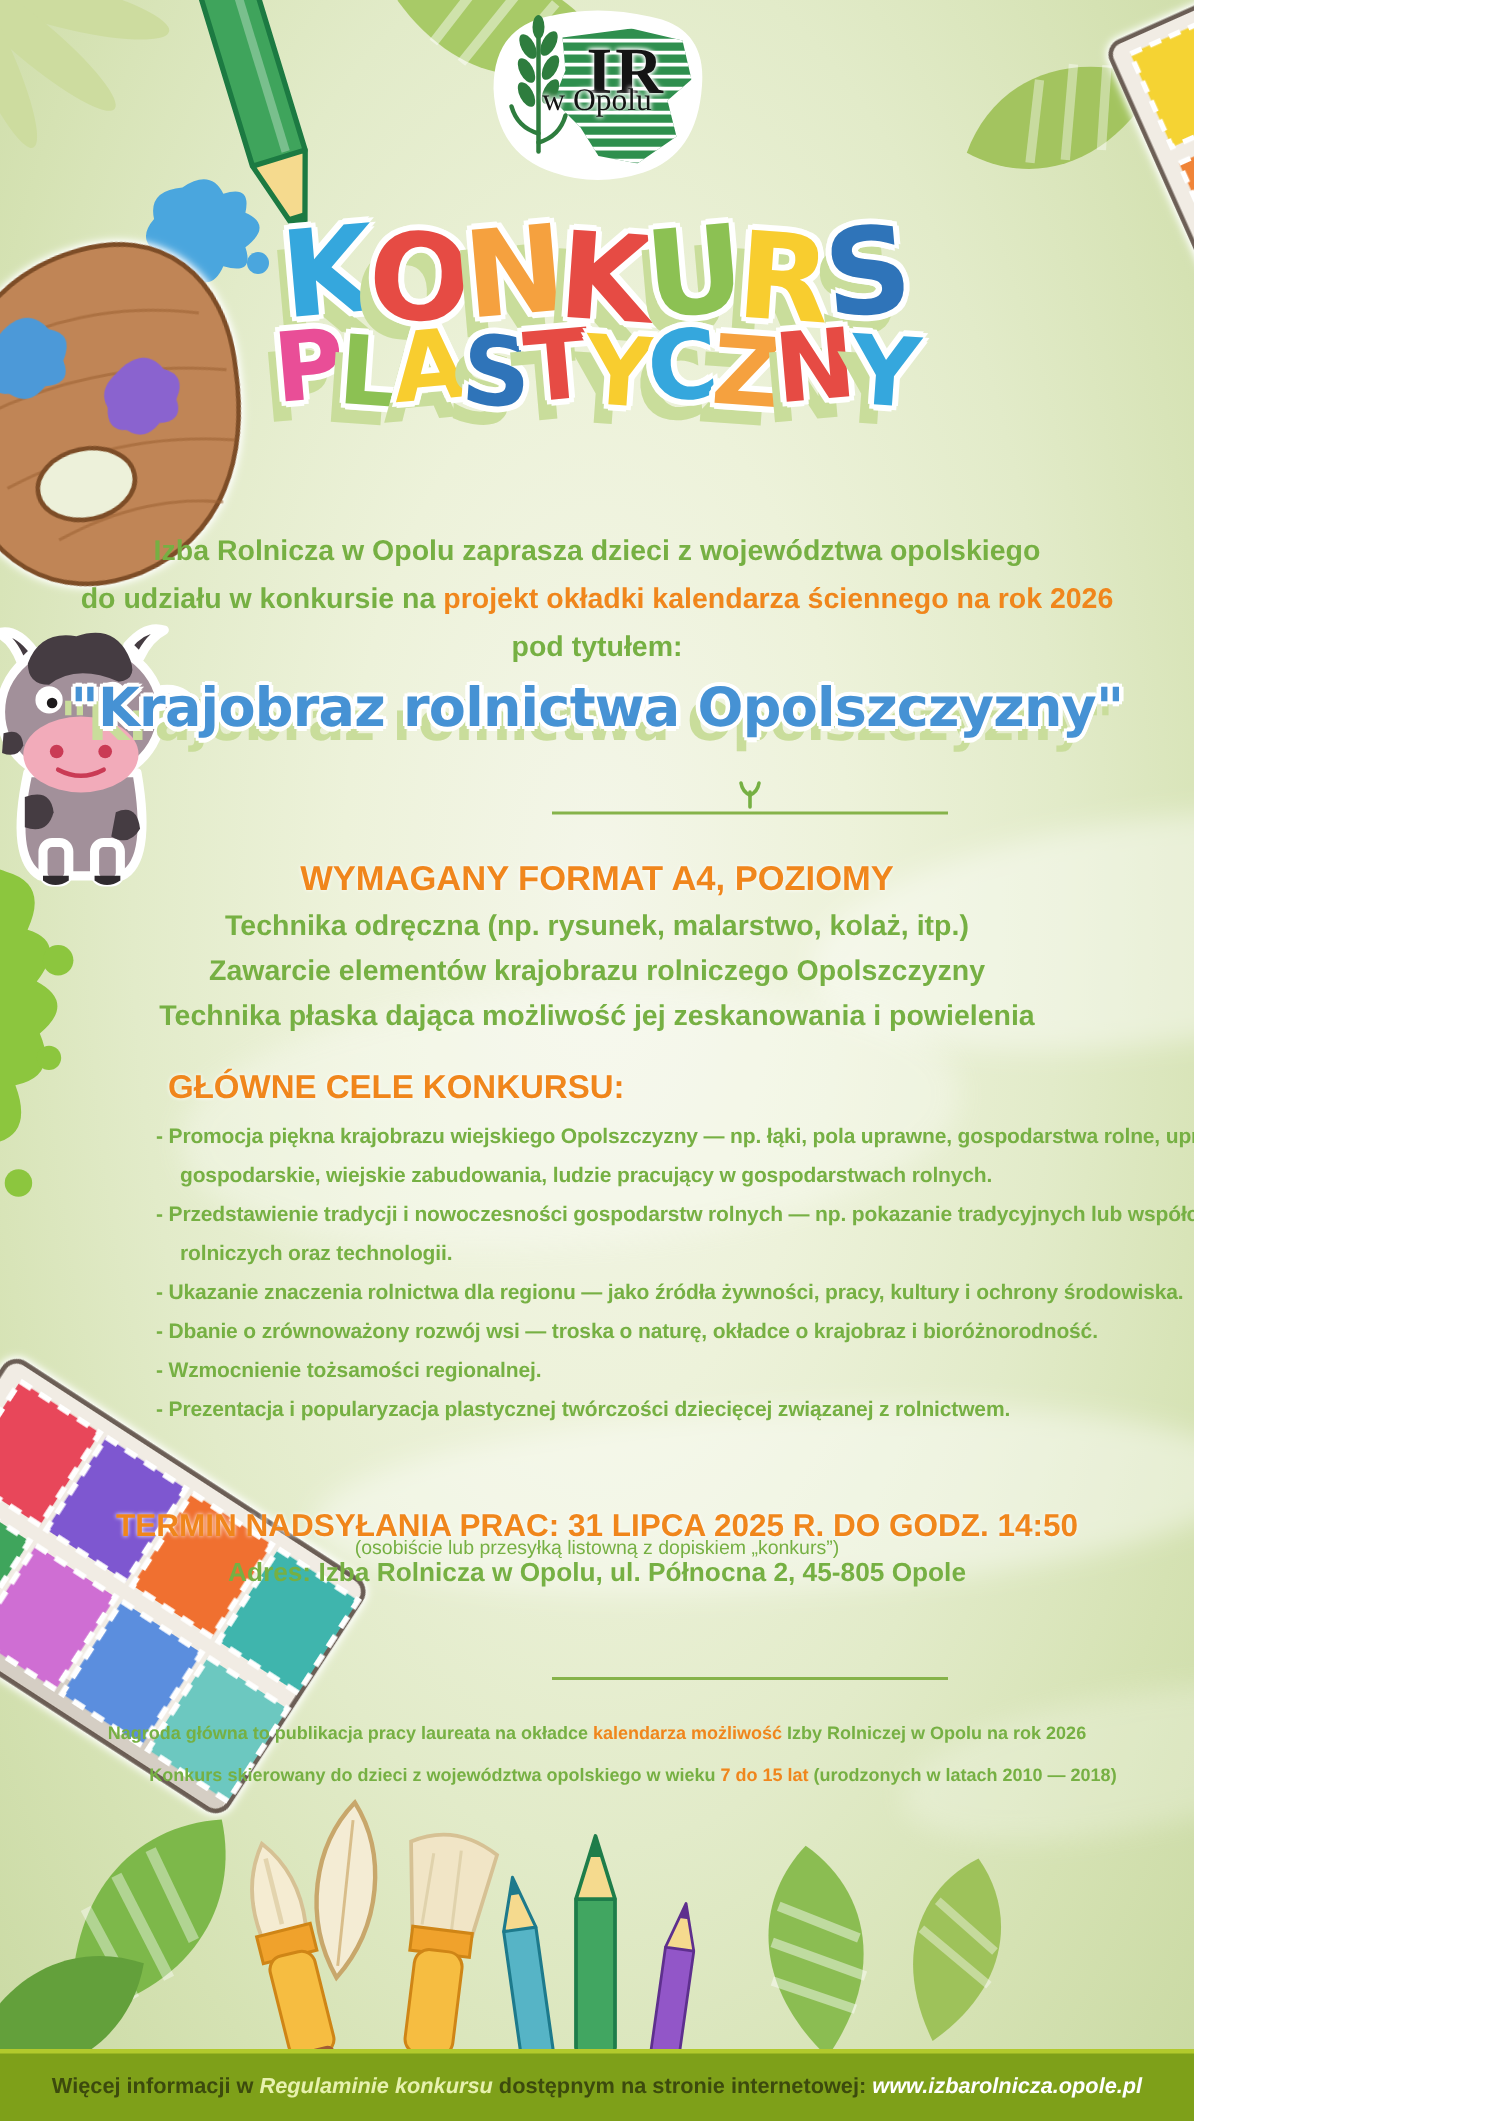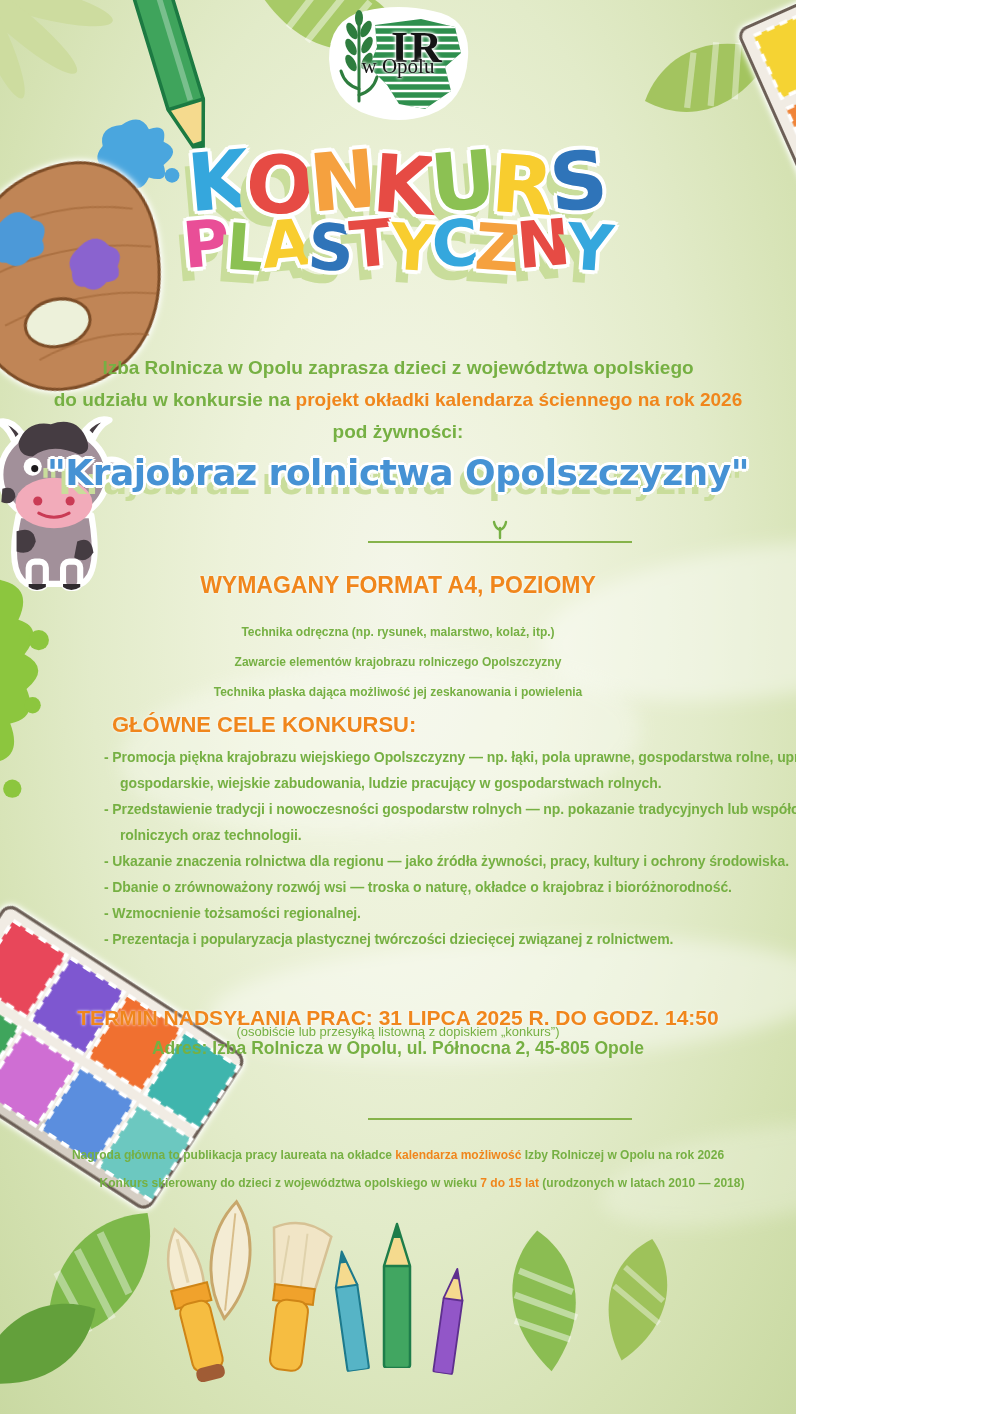--- a/index.html
+++ b/index.html
@@ -29,21 +29,21 @@
   
   .intro{top:352px;font-size:19px;font-weight:bold;line-height:32px;}
   .quote{top:452px;font-size:36px;font-weight:900;letter-spacing:-.5px;color:#4692d4;
     font-family:"DejaVu Sans",sans-serif;
     text-shadow:3px 0 0 #fff,-3px 0 0 #fff,0 3px 0 #fff,0 -3px 0 #fff,2px 2px 0 #fff,-2px 2px 0 #fff,2px -2px 0 #fff,-2px -2px 0 #fff,-7px 9px 0 #c9dd9b;}
   .divider{position:absolute;height:2px;background:#86b34a;z-index:5;}
   .d1{left:368px;width:264px;top:541px;}
   .d2{left:368px;width:264px;top:1118px;}
   .sprout{left:490px;top:520px;z-index:5;}
   .format-head{top:572px;font-size:23px;font-weight:900;text-shadow:0 0 3px #fff;}
-  .format-lines{top:617px;font-size:12px;font-weight:bold;}
+  .format-lines{top:603px;font-size:19px;font-weight:bold;}
   .fline{line-height:30px;}
   .goals-head{position:absolute;left:112px;top:712px;font-size:22px;font-weight:900;z-index:5;text-shadow:0 0 3px #fff;}
   .goals{position:absolute;left:104px;top:744px;width:818px;font-size:14px;font-weight:bold;z-index:5;letter-spacing:-.1px;}
   .goal{line-height:26px;padding-left:16px;text-indent:-16px;}
   .termin{top:1006px;font-size:21px;font-weight:900;text-shadow:0 0 3px #fff;}
   .addr{top:1038px;font-size:17.5px;font-weight:bold;}
   .addr2{top:1024px;font-size:13px;font-weight:normal;}
   .fine{font-size:12px;font-weight:bold;}
   .fine1{top:1148px;}
   .fine2{top:1176px;padding-left:48px;}
@@ -437,21 +437,21 @@
   </div>
 
   <div class="center-block title">
     <div class="row row1"><span class="tl" style="color: rgb(53, 167, 221); transform: rotate(-5deg) translateY(-2px);">K</span><span class="tl" style="color: rgb(230, 75, 68); transform: rotate(4deg) translateY(2px);">O</span><span class="tl" style="color: rgb(245, 161, 63); transform: rotate(-5deg) translateY(-2px);">N</span><span class="tl" style="color: rgb(230, 75, 68); transform: rotate(4deg) translateY(2px);">K</span><span class="tl" style="color: rgb(140, 193, 83); transform: rotate(-5deg) translateY(-2px);">U</span><span class="tl" style="color: rgb(248, 205, 47); transform: rotate(4deg) translateY(2px);">R</span><span class="tl" style="color: rgb(47, 116, 185); transform: rotate(-5deg) translateY(-2px);">S</span></div>
     <div class="row row2"><span class="tl" style="color: rgb(233, 78, 151); transform: rotate(-5deg) translateY(-2px);">P</span><span class="tl" style="color: rgb(140, 193, 83); transform: rotate(4deg) translateY(2px);">L</span><span class="tl" style="color: rgb(248, 205, 47); transform: rotate(-5deg) translateY(-2px);">A</span><span class="tl" style="color: rgb(47, 116, 185); transform: rotate(4deg) translateY(2px);">S</span><span class="tl" style="color: rgb(230, 75, 68); transform: rotate(-5deg) translateY(-2px);">T</span><span class="tl" style="color: rgb(248, 205, 47); transform: rotate(4deg) translateY(2px);">Y</span><span class="tl" style="color: rgb(53, 167, 221); transform: rotate(-5deg) translateY(-2px);">C</span><span class="tl" style="color: rgb(245, 161, 63); transform: rotate(4deg) translateY(2px);">Z</span><span class="tl" style="color: rgb(230, 75, 68); transform: rotate(-5deg) translateY(-2px);">N</span><span class="tl" style="color: rgb(53, 167, 221); transform: rotate(4deg) translateY(2px);">Y</span></div>
   </div>
 
   <div class="center-block intro">
     <div class="g">Izba Rolnicza w Opolu zaprasza dzieci z województwa opolskiego</div>
     <div><span class="g">do udziału w konkursie na</span> <span class="o">projekt okładki kalendarza ściennego na rok 2026</span></div>
-    <div class="g">pod żywności:</div>
+    <div class="g">pod tytułem:</div>
   </div>
 
   <div class="center-block quote">"Krajobraz rolnictwa Opolszczyzny"</div>
 
   <div class="deco sprout">
     <svg width="20" height="20" viewBox="0 0 20 20">
         <g stroke="#76b043" stroke-width="2.4" fill="none" stroke-linecap="round">
       <line x1="10" y1="18" x2="10" y2="8"></line>
           <path d="M10 10 Q5 8 4 2"></path>
           <path d="M10 10 Q15 8 16 2"></path>
@@ -483,14 +483,17 @@
 
   <div class="divider d2"></div>
 
   <div class="center-block fine fine1">
     <span class="g">Nagroda główna to publikacja pracy laureata na okładce </span><span class="o">kalendarza możliwość</span><span class="g"> Izby Rolniczej w Opolu na rok 2026</span>
   </div>
   <div class="center-block fine fine2">
     <span class="g">Konkurs skierowany do dzieci z województwa opolskiego w wieku </span><span class="o">7 do 15 lat</span><span class="g"> (urodzonych w latach 2010 — 2018)</span>
   </div>
 
+  <div class="footer">
+    <span>Więcej informacji w </span><span class="em">Regulaminie konkursu</span><span> dostępnym na stronie internetowej: </span><span class="url">www.izbarolnicza.opole.pl</span>
+  </div>
 
 </div>
 
 </body></html>

